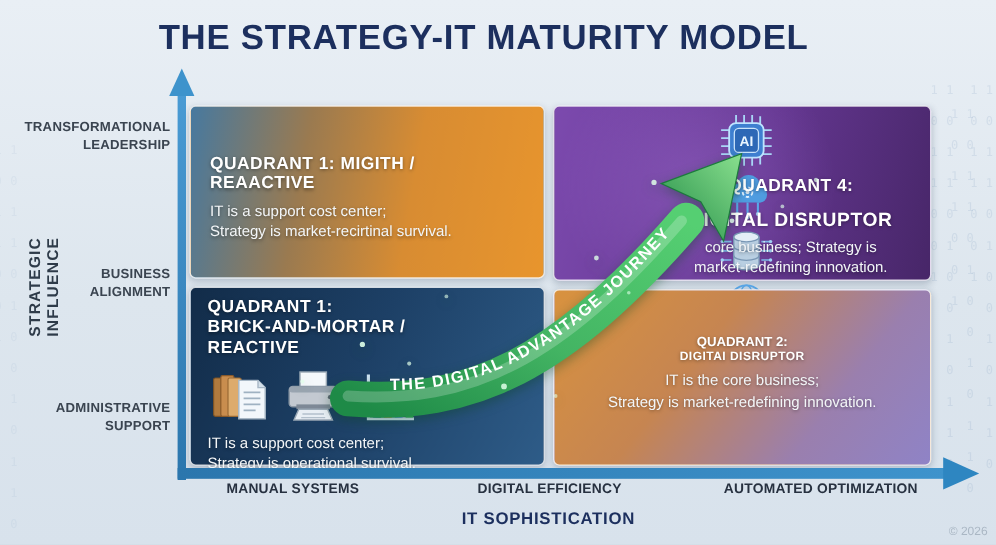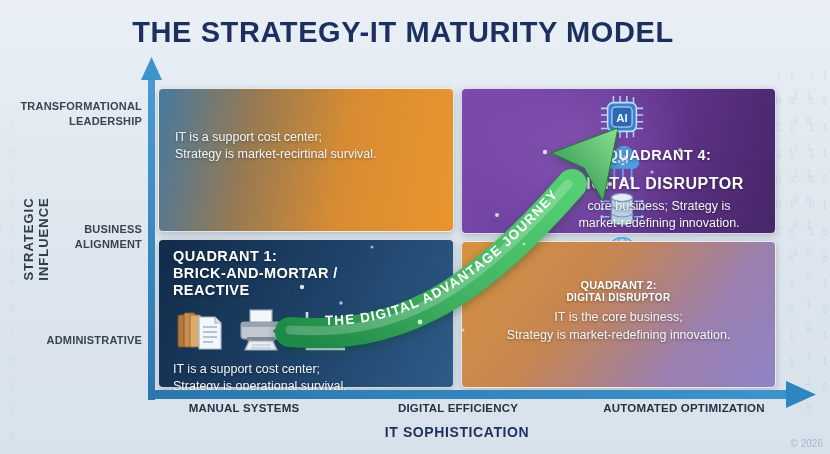--- a/index.html
+++ b/index.html
@@ -84,24 +84,26 @@
   <div class="ytick yt2">
     <div>BUSINESS</div>
     <div>ALIGNMENT</div>
   </div>
   <div class="ytick yt1">
     <div>TRANSFORMATIONAL</div>
     <div>LEADERSHIP</div>
   </div>
   <div class="ytick yt3">
     <div>ADMINISTRATIVE</div>
+    <div>SUPPORT</div>
   </div>
 
   <div class="quad q-tl">
     <div class="inner qshadow">
+      <div class="q-title">QUADRANT 1: MIGITH / REAACTIVE</div>
       <div class="q-body">
         <div>IT is a support cost center;</div>
         <div>Strategy is market-recirtinal survival.</div>
       </div>
     </div>
   </div>
 
   <div class="quad q-tr">
     <div class="icon-row">
       <svg class="icon" width="46" height="46" viewBox="0 0 48 48">

